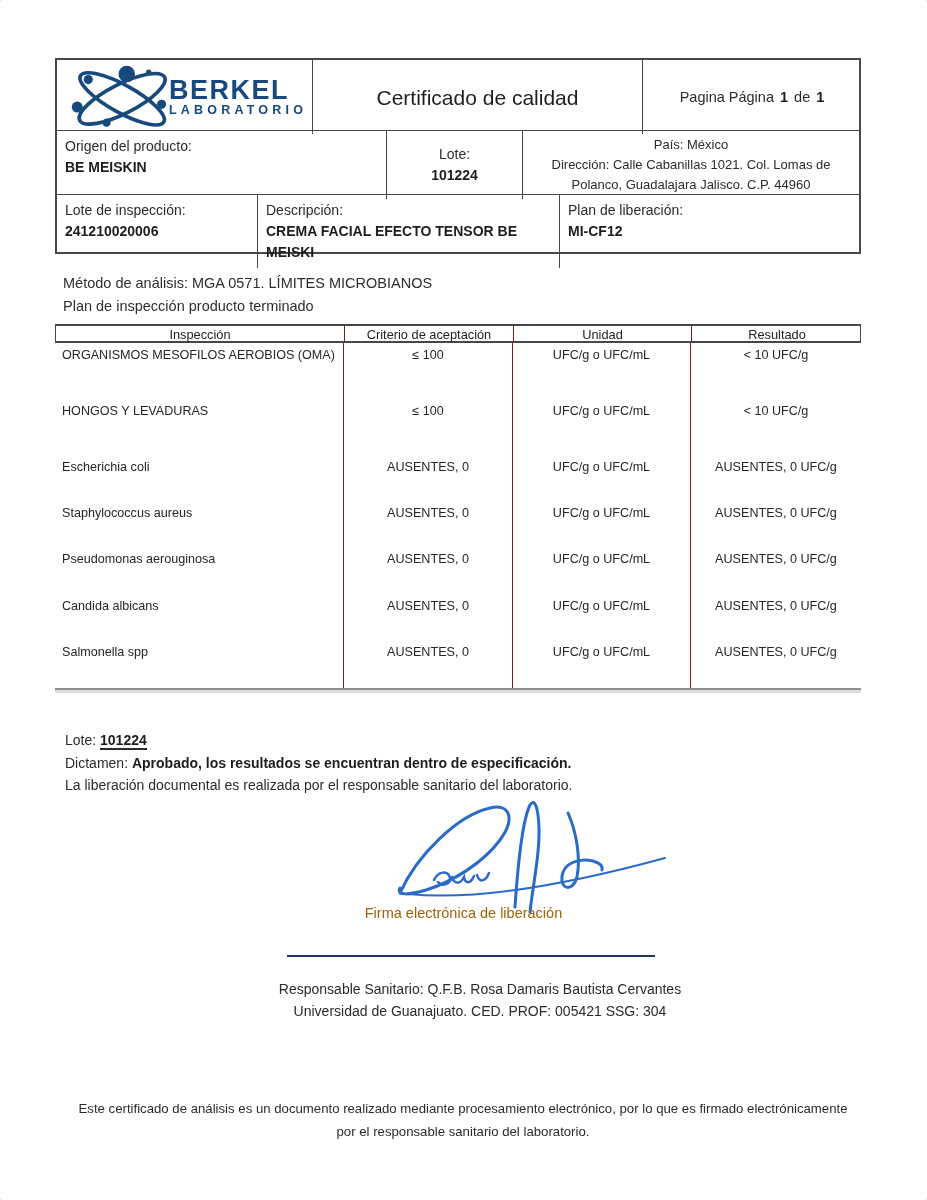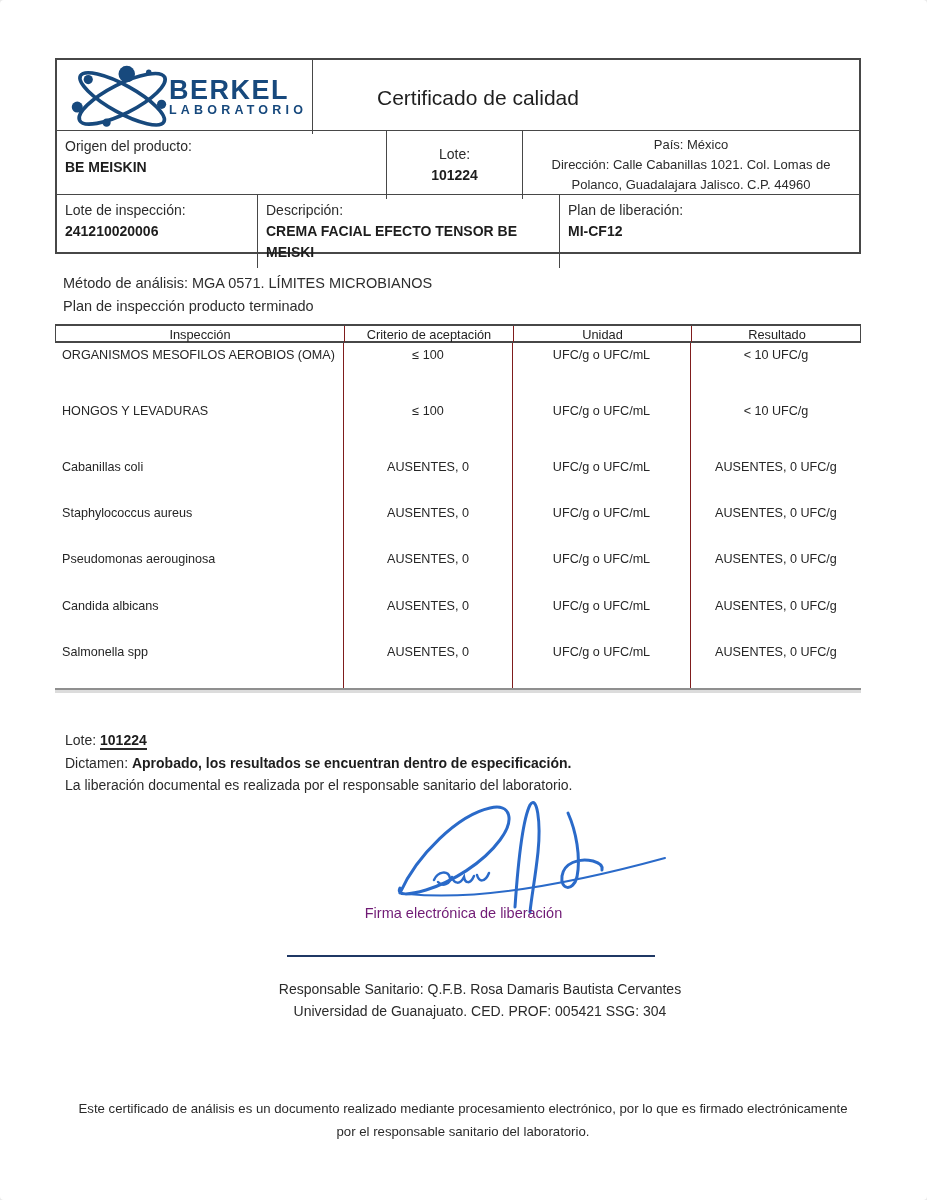--- a/index.html
+++ b/index.html
@@ -48,21 +48,21 @@
   .r-body .r-cell { font-size:12.6px; line-height:16px; padding-top:4px; text-align:center; color:#262626; }
   .r-body .r-cell:first-child { text-align:left; padding-left:7px; padding-right:3px; }
   .rh-56 { height:56px; } .rh-46 { height:46px; } .rh-47 { height:47px; } .rh-48 { height:48px; }
 
   
   .conclusion { position:absolute; left:65px; top:729px; font-size:14px; line-height:22.5px; }
   .lote-underline { font-weight:bold; color:#1d1d1d; border-bottom:2px solid #2b2b2b; }
 
   
   .sig-svg { position:absolute; left:372px; top:797px; }
-  .sig-caption { position:absolute; left:0; top:905px; width:927px; text-align:center; font-size:14.5px; color:#701a75; }
+  .sig-caption { position:absolute; left:0; top:905px; width:927px; text-align:center; font-size:14.5px; color:#a16207; }
   .sig-rule { position:absolute; left:287px; top:955px; width:368px; height:2px; background:#1f3864; }
   .responsable { position:absolute; left:33px; top:962px; width:894px; text-align:center; font-size:14px; line-height:22px; color:#2b2b2b;margin-top:16px; }
 
   
   .footer { position:absolute; left:73px; top:1097px; width:780px; text-align:center; font-size:13.2px; line-height:23px; color:#2b2b2b; }
 </style>
 </head>
 <body>
 
 <div class="doc">
@@ -83,20 +83,28 @@
             <circle cx="100" cy="44" r="5"></circle>
             <circle cx="86" cy="9" r="3"></circle>
           </g>
         </svg>
         <div class="logo-text">
           <div class="logo-brand">BERKEL</div>
           <div class="logo-sub">LABORATORIO</div>
         </div>
       </div>
       <div class="hdr-cell cell-center title-cell">Certificado de calidad</div>
+      <div class="hdr-cell cell-center page-cell">
+        <div>
+          <span>Pagina  Página</span>
+          <b>1</b>
+          <span>de</span>
+          <b>1</b>
+        </div>
+      </div>
     </div>
 
     <div class="hdr-row hdr-row-2">
       <div class="hdr-cell">
         <div>Origen del producto:</div>
         <b>BE MEISKIN</b>
       </div>
       <div class="hdr-cell cell-center">
         <div>Lote:</div>
         <b>101224</b>
@@ -141,21 +149,21 @@
       <div class="r-cell">UFC/g o UFC/mL</div>
       <div class="r-cell">&lt; 10 UFC/g</div>
     </div>
     <div class="r-row r-body rh-56">
       <div class="r-cell">HONGOS Y LEVADURAS</div>
       <div class="r-cell">≤ 100</div>
       <div class="r-cell">UFC/g o UFC/mL</div>
       <div class="r-cell">&lt; 10 UFC/g</div>
     </div>
     <div class="r-row r-body rh-46">
-      <div class="r-cell">Cabanillas coli</div>
+      <div class="r-cell">Escherichia coli</div>
       <div class="r-cell">AUSENTES, 0</div>
       <div class="r-cell">UFC/g o UFC/mL</div>
       <div class="r-cell">AUSENTES, 0 UFC/g</div>
     </div>
     <div class="r-row r-body rh-46">
       <div class="r-cell">Staphylococcus aureus</div>
       <div class="r-cell">AUSENTES, 0</div>
       <div class="r-cell">UFC/g o UFC/mL</div>
       <div class="r-cell">AUSENTES, 0 UFC/g</div>
     </div>

